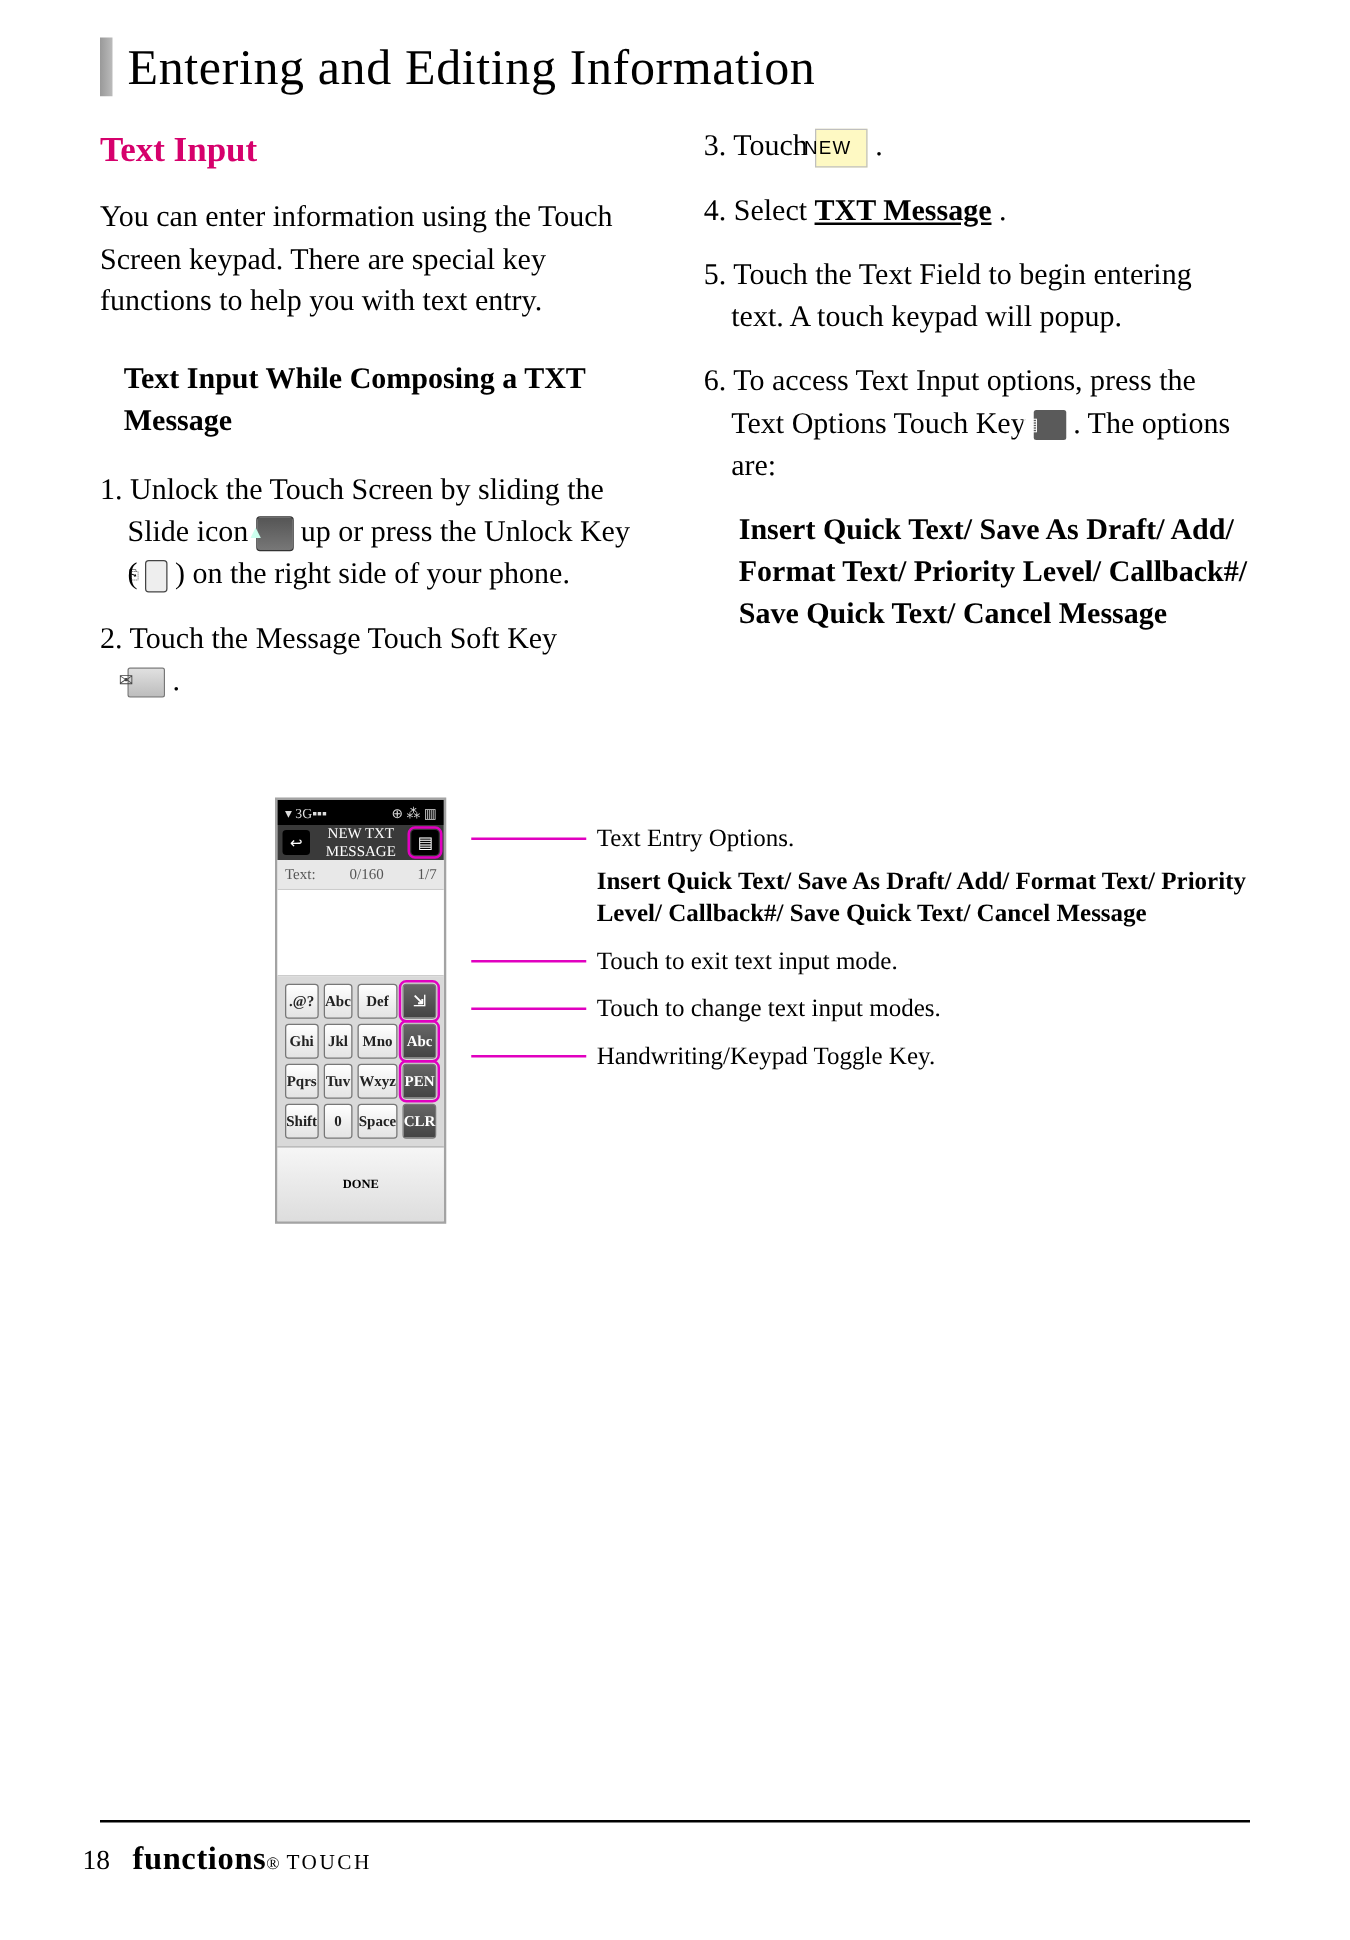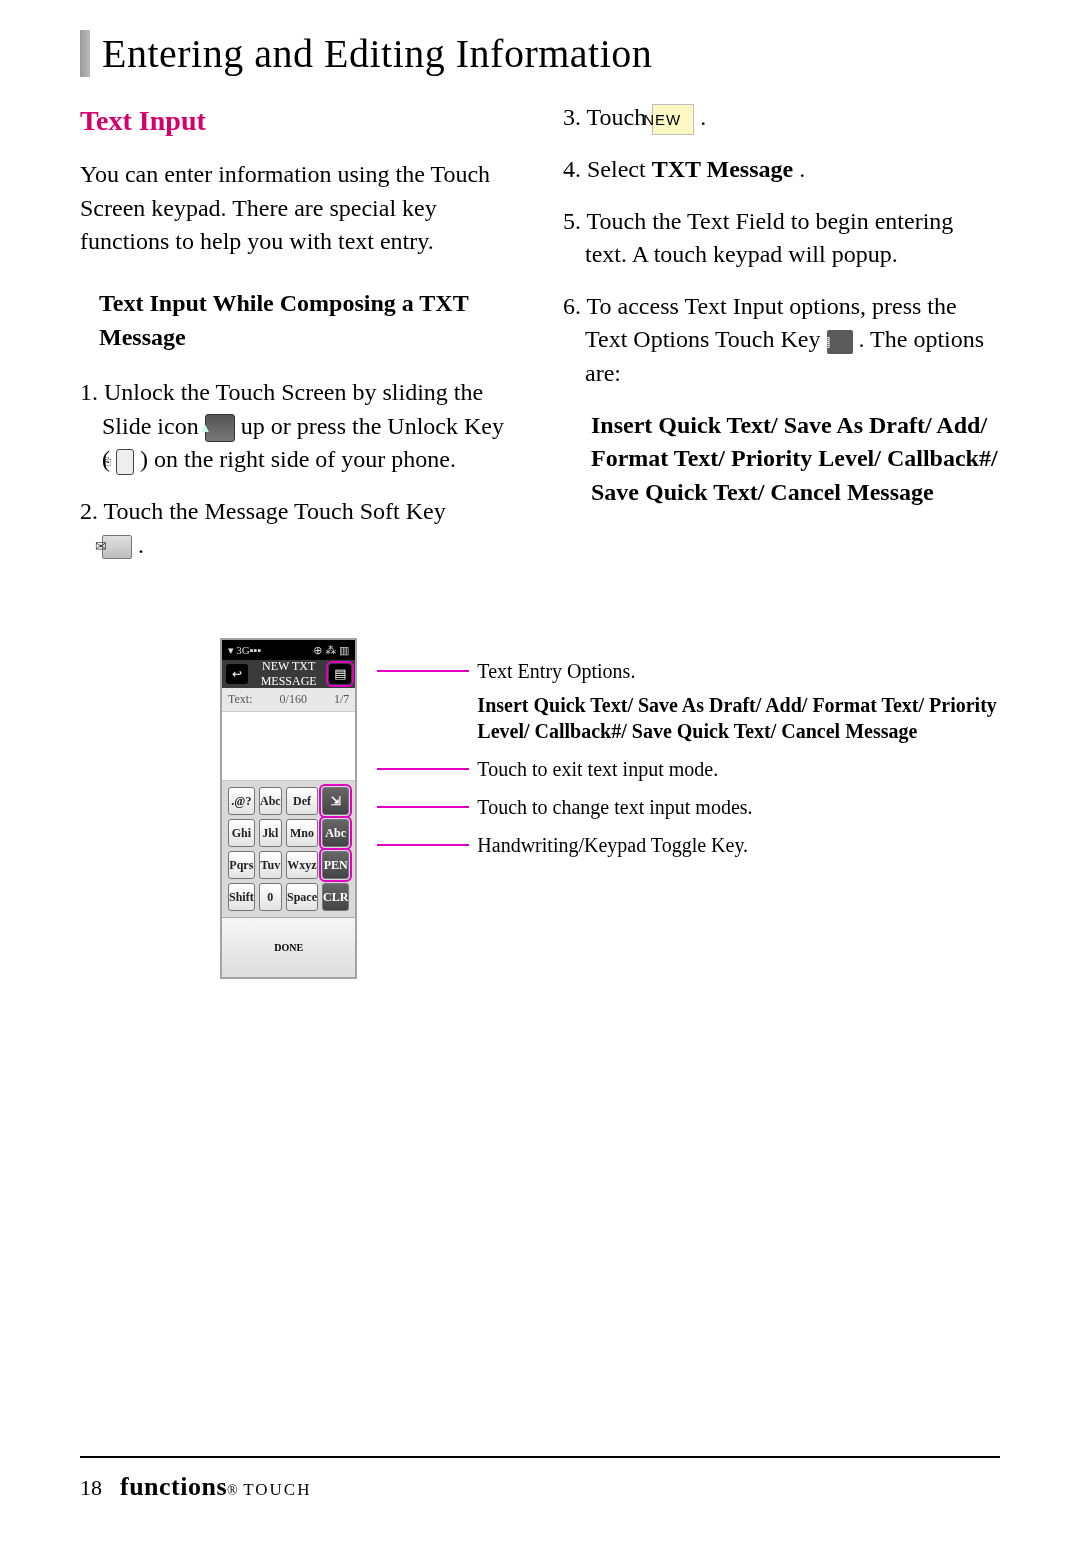--- a/index.html
+++ b/index.html
@@ -82,21 +82,21 @@
     font-family: Arial, sans-serif;
   }
   .opt-icon {
     width: 26px; height: 24px;
     background: #5a5a5a;
     border-radius: 2px;
     color: #fff;
     font-size: 14px;
   }
   .bold-block { font-weight: bold; margin-top: 4px; padding-left: 28px; }
-  .bold-inline { font-weight: bold; }
+  .bold-inline { font-weight: bold; text-decoration: underline; }
 
   
   .phone-area {
     margin-top: 58px;
     display: flex;
     align-items: flex-start;
     gap: 20px;
     padding-left: 140px;
   }
   .phone {
@@ -212,21 +212,21 @@
   
   .footer-line {
     position: absolute;
     left: 80px;
     right: 80px;
     bottom: 94px;
     border-top: 2px solid #000;
   }
   .footer {
     position: absolute;
-    left: 80px;
+    left: 66px;
     bottom: 50px;
     display: flex;
     align-items: baseline;
     gap: 18px;
     font-size: 22px;
   }
   .footer-brand {
     font-family: 'Segoe Script', cursive;
     font-size: 26px;
     font-weight: bold;

